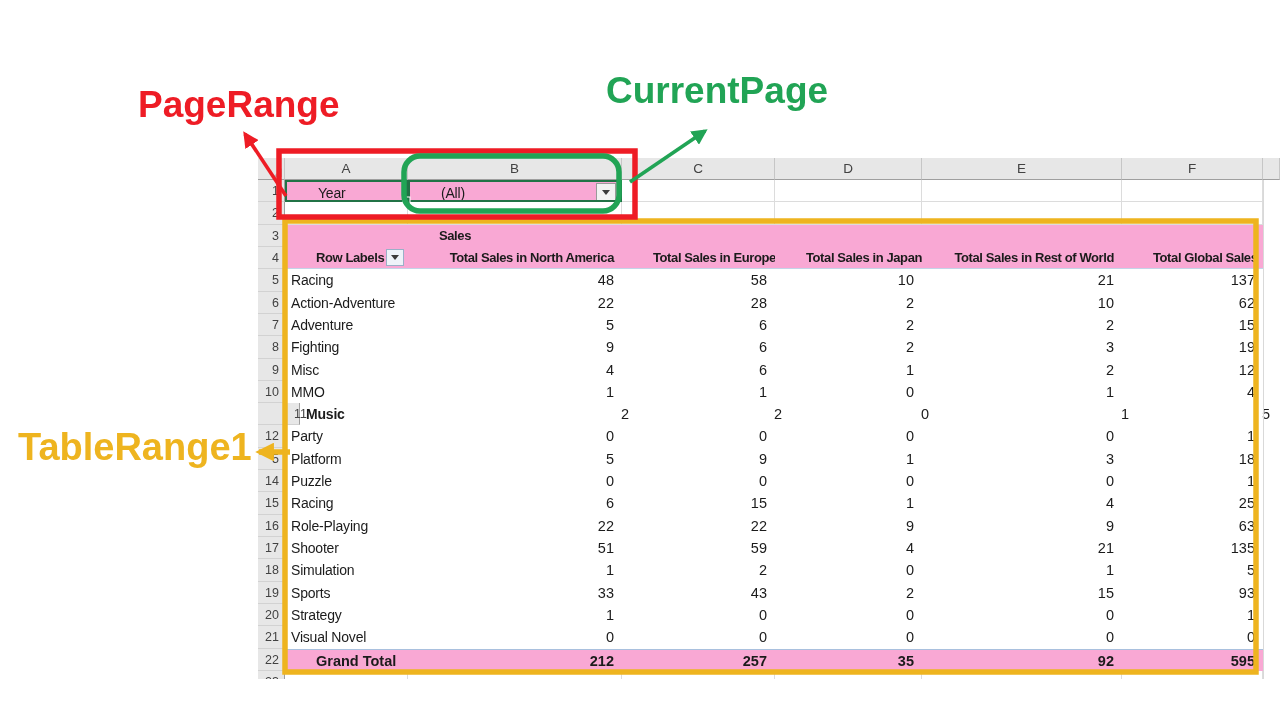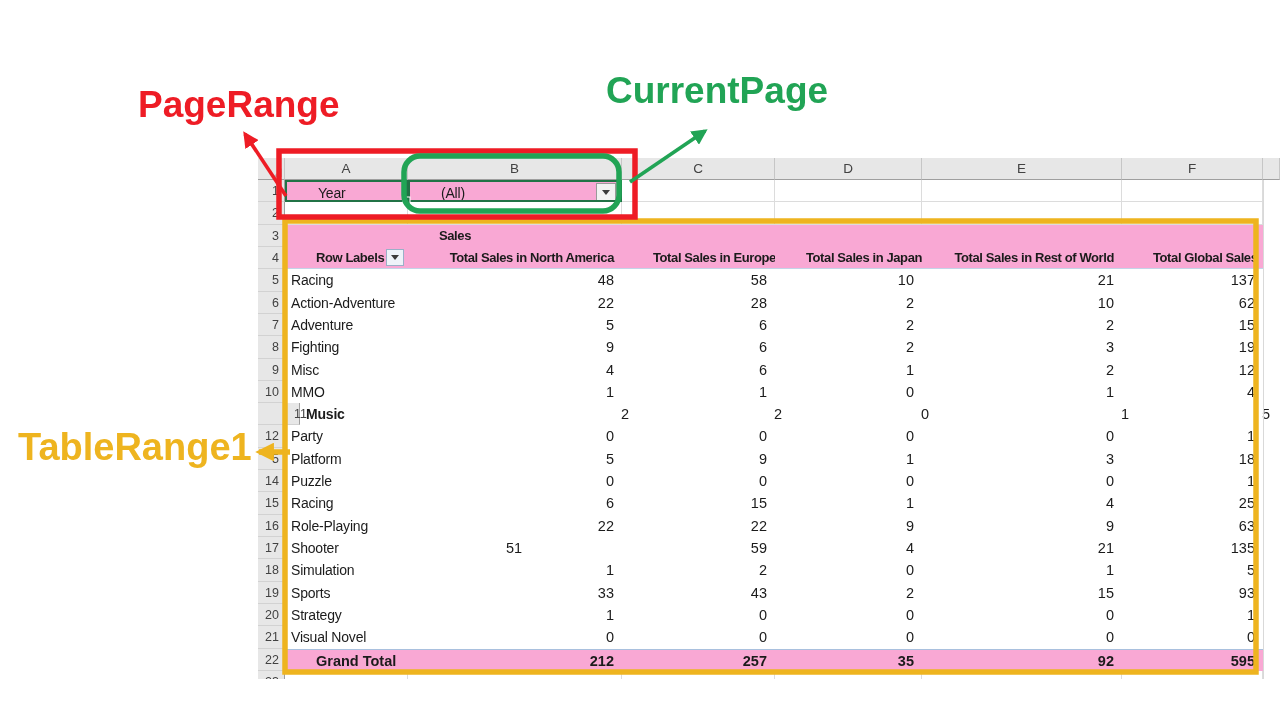--- a/index.html
+++ b/index.html
@@ -213,21 +213,21 @@
         <div class="c lbl" style="width: 123px;">Role-Playing</div>
         <div class="c num" style="width: 214px;">22</div>
         <div class="c num" style="width: 153px;">22</div>
         <div class="c num" style="width: 147px;">9</div>
         <div class="c num" style="width: 200px;">9</div>
         <div class="c num" style="width: 141px;">63</div>
       </div>
       <div class="r">
         <div class="rn" style="width: 27px;">17</div>
         <div class="c lbl" style="width: 123px;">Shooter</div>
-        <div class="c num" style="width: 214px; text-align: center;">51</div>
+        <div class="c num" style="width: 214px;">51</div>
         <div class="c num" style="width: 153px;">59</div>
         <div class="c num" style="width: 147px;">4</div>
         <div class="c num" style="width: 200px;">21</div>
         <div class="c num" style="width: 141px;">135</div>
       </div>
       <div class="r">
         <div class="rn" style="width: 27px;">18</div>
         <div class="c lbl" style="width: 123px;">Simulation</div>
         <div class="c num" style="width: 214px;">1</div>
         <div class="c num" style="width: 153px;">2</div>

